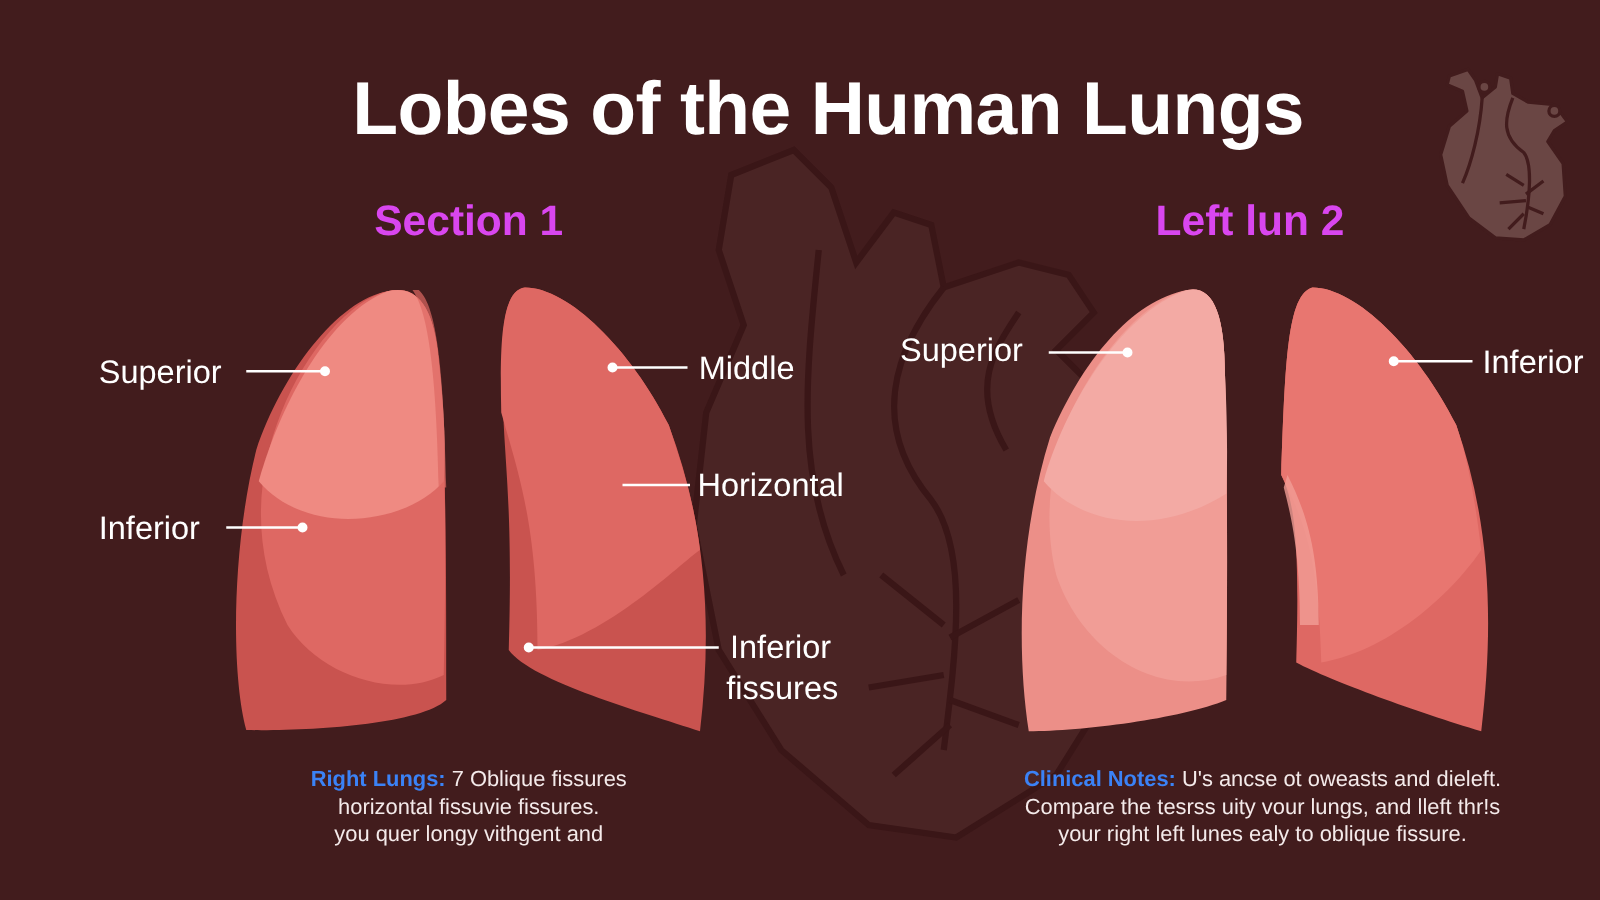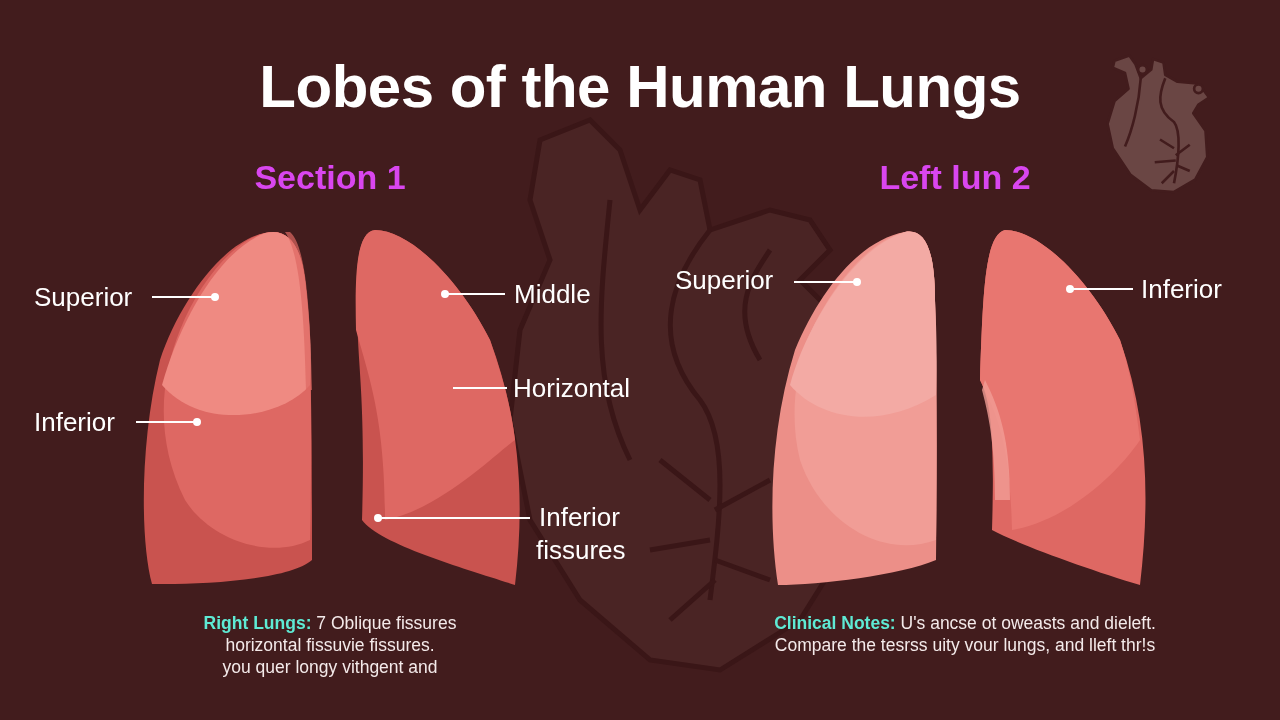--- a/index.html
+++ b/index.html
@@ -3,21 +3,21 @@
   <meta charset="utf-8">
   <style>
     * { margin: 0; padding: 0; box-sizing: border-box; }
     html, body { width: 1280px; height: 720px; overflow: hidden; }
     body {
       background: #421c1d;
       font-family: "Liberation Sans", sans-serif;
       position: relative;
       color: #ffffff;
     }
-    .stage { position: absolute; inset: 0; }
+    .stage { position: absolute; inset: 0; margin-left: 45px; }
     .bg-heart { position: absolute; left: 470px; top: 80px; width: 420px; height: 600px; }
     .corner-heart { position: absolute; left: 1090px; top: 38px; width: 140px; height: 168px; }
     .title {
       position: absolute; left: 0; right: 0; top: 52px;
       text-align: center; font-size: 60px; font-weight: 700;
       letter-spacing: -0.5px; color: #ffffff;
     }
     .section-heading {
       position: absolute; top: 158px; font-size: 34px; font-weight: 700;
       color: #d946ef; text-align: center; width: 240px;
@@ -26,21 +26,21 @@
     .sh-right { left: 835px; }
     .lungs { position: absolute; left: 0; top: 0; width: 1280px; height: 720px; }
     .label {
       position: absolute; font-size: 26px; color: #ffffff; line-height: 34px;
       white-space: nowrap;
     }
     .caption {
       position: absolute; top: 612px; text-align: center;
       font-size: 17.5px; line-height: 22px; color: #f4eaea;
     }
-    .caption b { font-weight: 700; color: #5eead4; }
+    .caption b { font-weight: 700; color: #3b82f6; }
     .cap-left { left: 170px; width: 320px; }
     .cap-right { left: 720px; width: 490px; }
   </style>
 </head>
 <body>
 
 <div class="stage">
 
   <svg class="bg-heart" viewBox="0 0 420 600">
     <g fill="#4a2424" stroke="#3a1617" stroke-width="5">
@@ -121,14 +121,15 @@
 
   <div class="caption cap-left">
     <div><b>Right Lungs:</b><span> 7 Oblique fissures</span></div>
     <div>horizontal fissuvie fissures.</div>
     <div>you quer longy vithgent and</div>
   </div>
 
   <div class="caption cap-right">
     <div><b>Clinical Notes:</b><span> U's ancse ot oweasts and dieleft.</span></div>
     <div>Compare the tesrss uity vour lungs, and lleft thr!s</div>
+    <div>your right left lunes ealy to oblique fissure.</div>
   </div>
 </div>
 
 </body></html>

